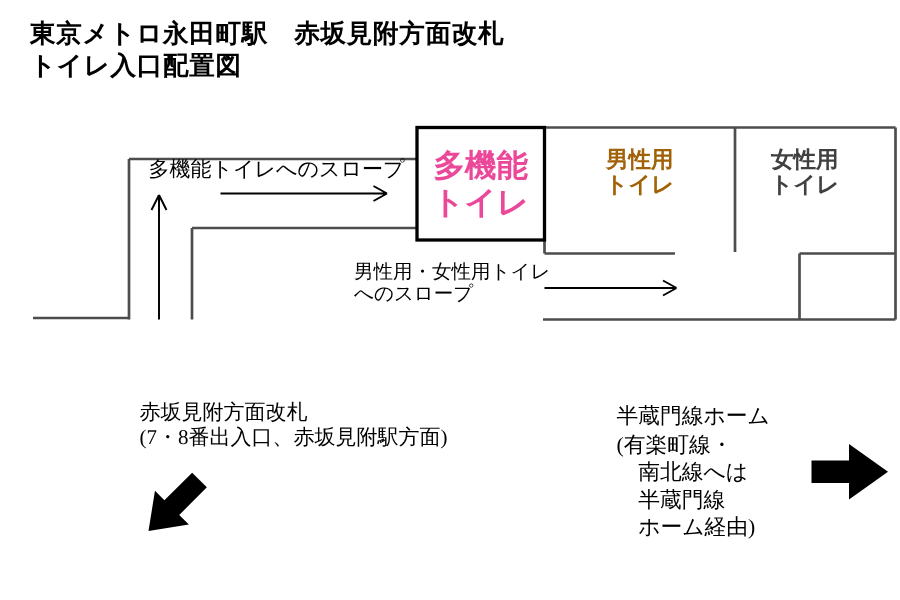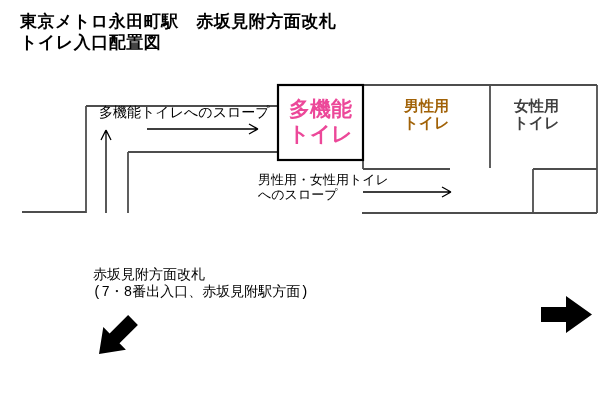--- a/index.html
+++ b/index.html
@@ -1,30 +1,30 @@
 <!DOCTYPE html>
 <html><head>
 <meta charset="utf-8">
 <style>
   html,body{margin:0;padding:0;background:#ffffff;}
   #stage{
     position:relative;width:600px;height:400px;background:#ffffff;overflow:hidden;
-    font-family:Liberation Mono, monospace;color:#000;
+    font-family:Liberation Serif, serif;color:#000;
   }
   .txt{position:absolute;white-space:pre-line;}
   #title{left:20px;top:13px;font-size:17px;line-height:20.5px;font-weight:bold;letter-spacing:0.5px;}
   #ramp-label{left:88px;top:106px;font-size:14px;line-height:15px;margin-left:11px;}
   #mf-box-label{
     left:278px;top:85px;width:85px;height:75px;
     display:flex;align-items:center;justify-content:center;text-align:center;
     font-size:21px;line-height:25px;font-weight:bold;
   }
   #mens-label{left:363px;top:99px;width:127px;text-align:center;font-size:15px;line-height:17px;font-weight:bold;}
   #womens-label{left:483px;top:99px;width:107px;text-align:center;font-size:15px;line-height:17px;font-weight:bold;}
-  #mw-ramp-label{left:236px;top:174px;font-size:13px;line-height:14.5px;margin-left:22px;}
+  #mw-ramp-label{left:236px;top:174px;font-size:13px;line-height:14.5px;}
   #gate-label{left:93px;top:267px;font-size:14px;line-height:17px;}
   #hanzomon-label{left:411px;top:269px;font-size:14.5px;line-height:18.5px;}
   svg{position:absolute;left:0;top:0;}
 </style>
 </head>
 <body>
 
 <div id="stage">
 
   <svg width="600" height="400" viewBox="0 0 600 400">
@@ -70,13 +70,18 @@
 
   <div class="txt" id="womens-label" style="color: #404040;">女性用
 トイレ</div>
 
   <div class="txt" id="mw-ramp-label">男性用・女性用トイレ
 へのスロープ</div>
 
   <div class="txt" id="gate-label">赤坂見附方面改札
 (7・8番出入口、赤坂見附駅方面)</div>
 
+  <div class="txt" id="hanzomon-label">半蔵門線ホーム
+(有楽町線・
+　南北線へは
+　半蔵門線
+　ホーム経由)</div>
 </div>
 
 </body></html>

